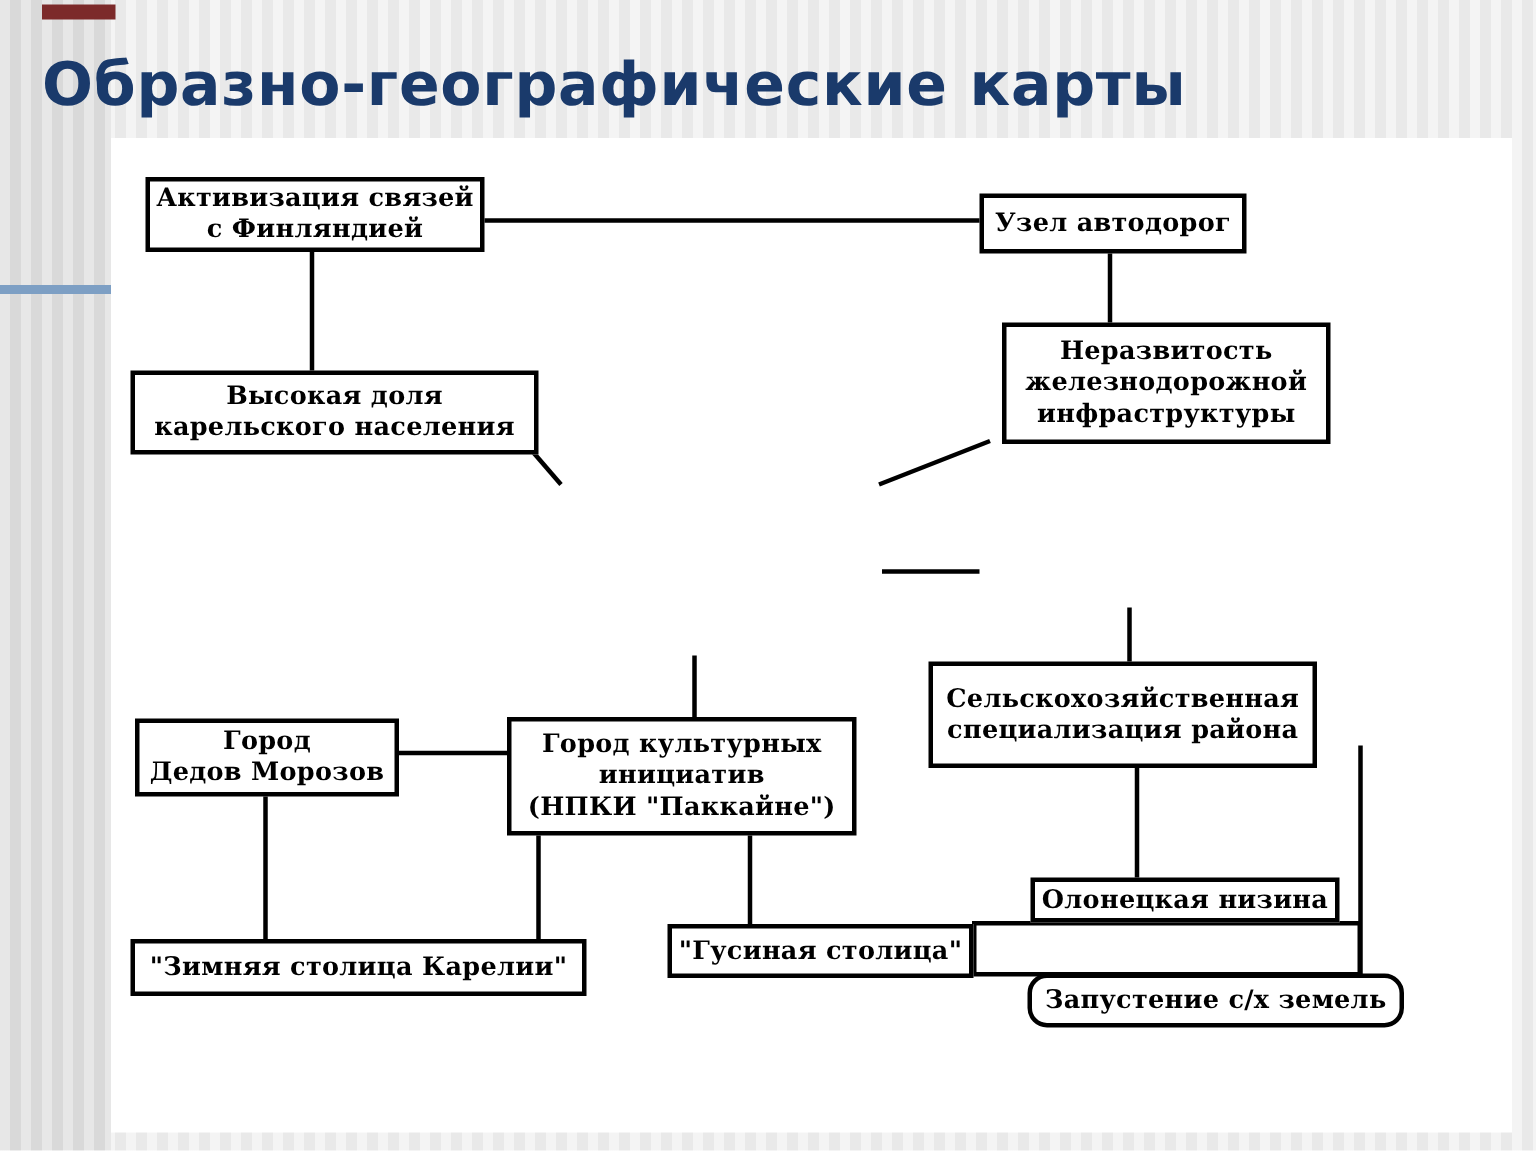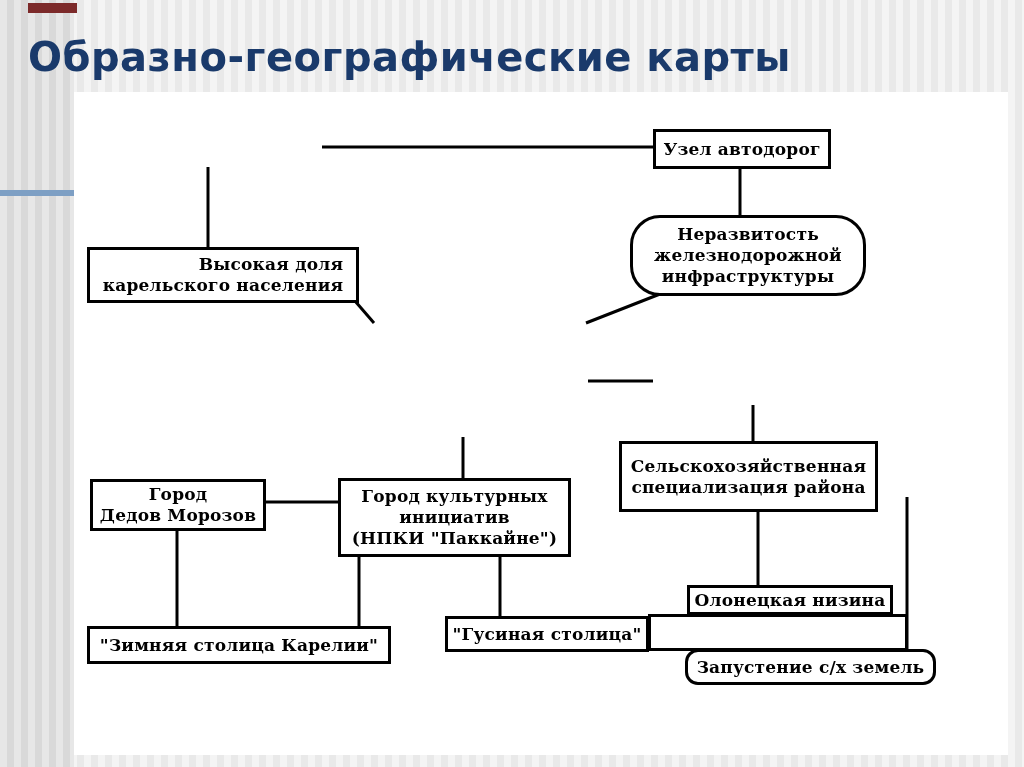--- a/index.html
+++ b/index.html
@@ -24,22 +24,22 @@
   svg.connectors line{stroke:#000; stroke-width:3;}
   .node{
     position:absolute; box-sizing:border-box; background:#fff; border:3px solid #000;
     display:flex; align-items:center; justify-content:center; text-align:center;
     font-weight:bold; font-size:17px; line-height:1.22; color:#000; letter-spacing:0.2px;
   }
   .node span{white-space:pre-line;}
   .nrect{position:absolute; box-sizing:border-box; background:#fff; border:3px solid #000;}
   .n0{left:97px;  top:118px; width:226px; height:50px;}
   .n1{left:653px; top:129px; width:178px; height:40px;}
-  .n2{left:87px;  top:247px; width:272px; height:56px;text-align:right;}
-  .n3{left:630px; top:215px; width:236px; height:81px;border-radius:30px;}
+  .n2{left:87px;  top:247px; width:272px; height:56px;}
+  .n3{left:668px; top:215px; width:219px; height:81px;}
   .n4{left:370px; top:320px; width:219px; height:118px;}
   .n5{left:650px; top:359px; width:199px; height:47px; text-align:left; justify-content:flex-start; padding-left:7px;}
   .n6{left:619px; top:441px; width:259px; height:71px;}
   .n7{left:90px;  top:479px; width:176px; height:52px;}
   .n8{left:338px; top:478px; width:233px; height:79px;justify-content:center;}
   .n9{left:687px; top:585px; width:206px; height:30px;}
   .n10{left:87px; top:626px; width:304px; height:38px;}
   .n11{left:445px; top:616px; width:204px; height:36px;}
   .n12{left:685px; top:649px; width:251px; height:36px;border-radius:13px;}
   .n13{left:648px; top:614px; width:260px; height:37px;}
@@ -66,20 +66,24 @@
     <line x1="907" y1="497" x2="907" y2="651"></line>
     <line x1="463" y1="437" x2="463" y2="481"></line>
     <line x1="265" y1="502" x2="341" y2="502"></line>
     <line x1="177" y1="530" x2="177" y2="629"></line>
     <line x1="359" y1="556" x2="359" y2="629"></line>
     <line x1="500" y1="556" x2="500" y2="619"></line>
   </svg>
 
   <div class="nrect n13"></div>
 
+  <div class="node n0">
+    <span>Активизация связей
+с Финляндией</span>
+  </div>
   <div class="node n1">
     <span>Узел автодорог</span>
   </div>
   <div class="node n2">
     <span>Высокая доля
 карельского населения</span>
   </div>
   <div class="node n3">
     <span>Неразвитость
 железнодорожной

